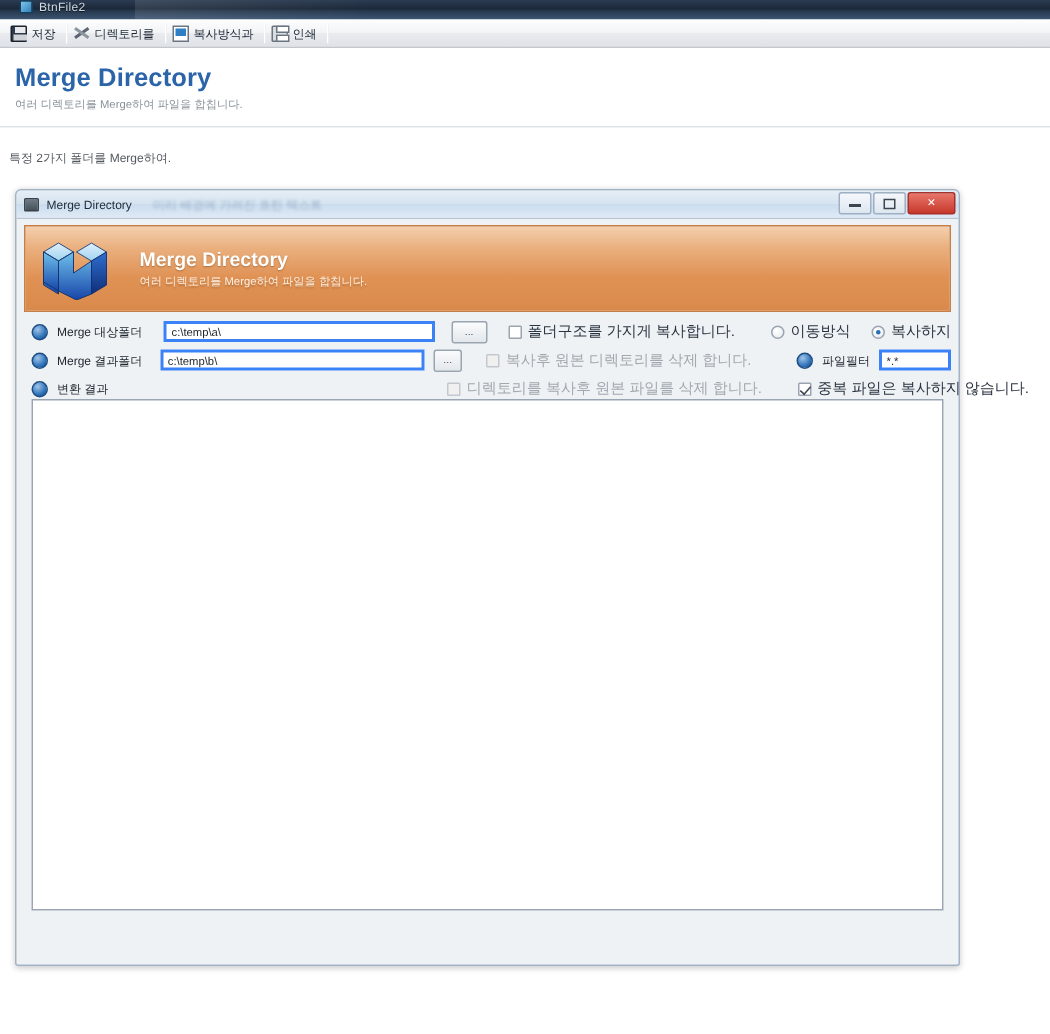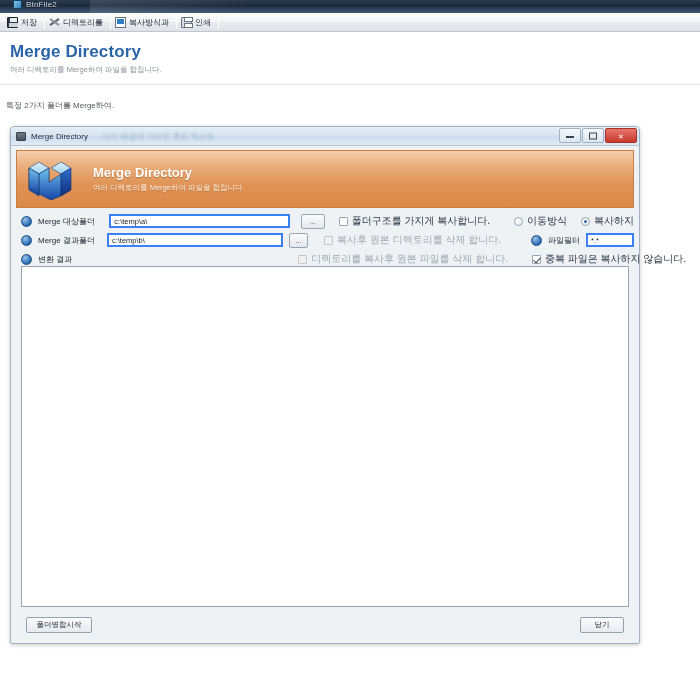--- a/index.html
+++ b/index.html
@@ -461,19 +461,15 @@
         <span class="flabel" style="width:72px">변환 결과</span>
         <span class="chk dis" style="margin-left:226px"></span>
         <span class="chklabel dis">디렉토리를 복사후 원본 파일를 삭제 합니다.</span>
         <span class="chk on" style="margin-left:24px"></span>
         <span class="chklabel">중복 파일은 복사하지 않습니다.</span>
       </div>
     </div>
 
     <div id="result-box"></div>
 
-    <div id="dialog-bottom">
-      <button class="dlgbtn" id="btn-start">폴더병합시작</button>
-      <button class="dlgbtn" id="btn-close">닫기</button>
-    </div>
 
   </div>
 </div>
 
 </body></html>

